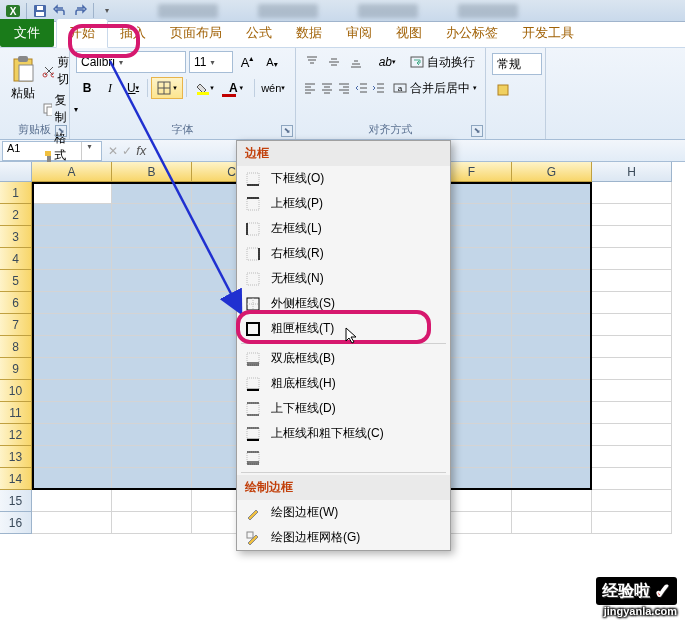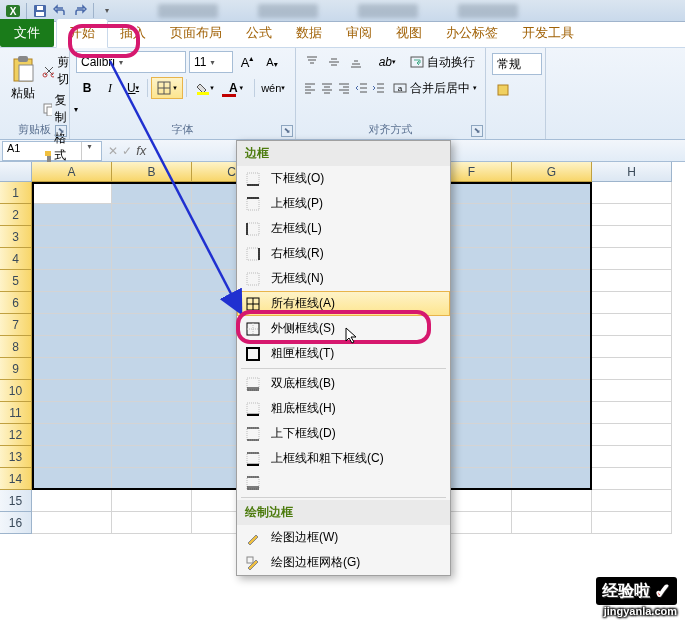--- a/index.html
+++ b/index.html
@@ -53,21 +53,21 @@
 .col-h.unsel { background: linear-gradient(#f2f6fb, #dce7f3); border-right: 1px solid #9db4cc; border-bottom: 1px solid #9db4cc; }
 .row { display: flex; height: 22px; }
 .row-h { width: 32px; background: linear-gradient(90deg, #fef3c8, #f8d66a); border-right: 1px solid #c0a040; border-bottom: 1px solid #c0a040; text-align: center; font-size: 12px; line-height: 22px; color: #3a4a5a; }
 .row-h.unsel { background: linear-gradient(90deg, #f2f6fb, #dce7f3); border-right: 1px solid #9db4cc; border-bottom: 1px solid #9db4cc; }
 .cell { width: 80px; height: 22px; border-right: 1px solid #d4d4d4; border-bottom: 1px solid #d4d4d4; }
 .cell.sel { background: #c3d6e8; }
 .cell.active { background: #fff; }
 .sel-border { position: absolute; border: 2px solid #000; pointer-events: none; }
 
 .dropdown { position: absolute; left: 236px; top: 140px; width: 215px; background: #f5f5f5; border: 1px solid #a0a0a0; box-shadow: 3px 3px 8px rgba(0,0,0,0.3); z-index: 100; }
-.dd-header { padding: 4px 8px; font-size: 12px; font-weight: bold; color: #4d7c0f; background: #eaeaea; }
+.dd-header { padding: 4px 8px; font-size: 12px; font-weight: bold; color: #c2410c; background: #eaeaea; }
 .dd-item { display: flex; align-items: center; padding: 4px 8px; gap: 10px; font-size: 12px; cursor: pointer; }
 .dd-item:hover, .dd-item.hover { background: linear-gradient(#fef3c8, #fde58f); border: 1px solid #e8b44a; padding: 3px 7px; }
 .dd-icon { width: 16px; height: 16px; display: inline-flex; align-items: center; justify-content: center; }
 .dd-sep { height: 1px; background: #d0d0d0; margin: 2px 4px; }
 
 .annot-home { position: absolute; left: 68px; top: 24px; width: 72px; height: 34px; border: 4px solid #d6186e; border-radius: 14px; pointer-events: none; z-index: 200; }
 .annot-all { position: absolute; left: 236px; top: 310px; width: 195px; height: 34px; border: 4px solid #d6186e; border-radius: 14px; pointer-events: none; z-index: 200; }
 .arrow-svg { position: absolute; left: 100px; top: 56px; z-index: 150; pointer-events: none; }
 
 .watermark { position: absolute; right: 8px; bottom: 8px; z-index: 300; text-align: right; }
@@ -586,30 +586,20 @@
         <span>右框线(R)</span>
       </div>
       <div class="dd-item">
         <span class="dd-icon">
           <svg width="14" height="14">
             <rect x="1" y="1" width="12" height="12" fill="none" stroke="#bbb" stroke-dasharray="1,1"></rect>
           </svg>
         </span>
         <span>无框线(N)</span>
       </div>
-      <div class="dd-item hover">
-        <span class="dd-icon">
-          <svg width="14" height="14">
-            <rect x="1" y="1" width="12" height="12" fill="none" stroke="#000"></rect>
-            <line x1="7" y1="1" x2="7" y2="13" stroke="#000"></line>
-            <line x1="1" y1="7" x2="13" y2="7" stroke="#000"></line>
-          </svg>
-        </span>
-        <span>所有框线(A)</span>
-      </div>
       <div class="dd-item">
         <span class="dd-icon">
           <svg width="14" height="14">
             <rect x="1" y="1" width="12" height="12" fill="none" stroke="#000"></rect>
             <line x1="7" y1="1" x2="7" y2="13" stroke="#bbb" stroke-dasharray="1,1"></line>
             <line x1="1" y1="7" x2="13" y2="7" stroke="#bbb" stroke-dasharray="1,1"></line>
           </svg>
         </span>
         <span>外侧框线(S)</span>
       </div>

